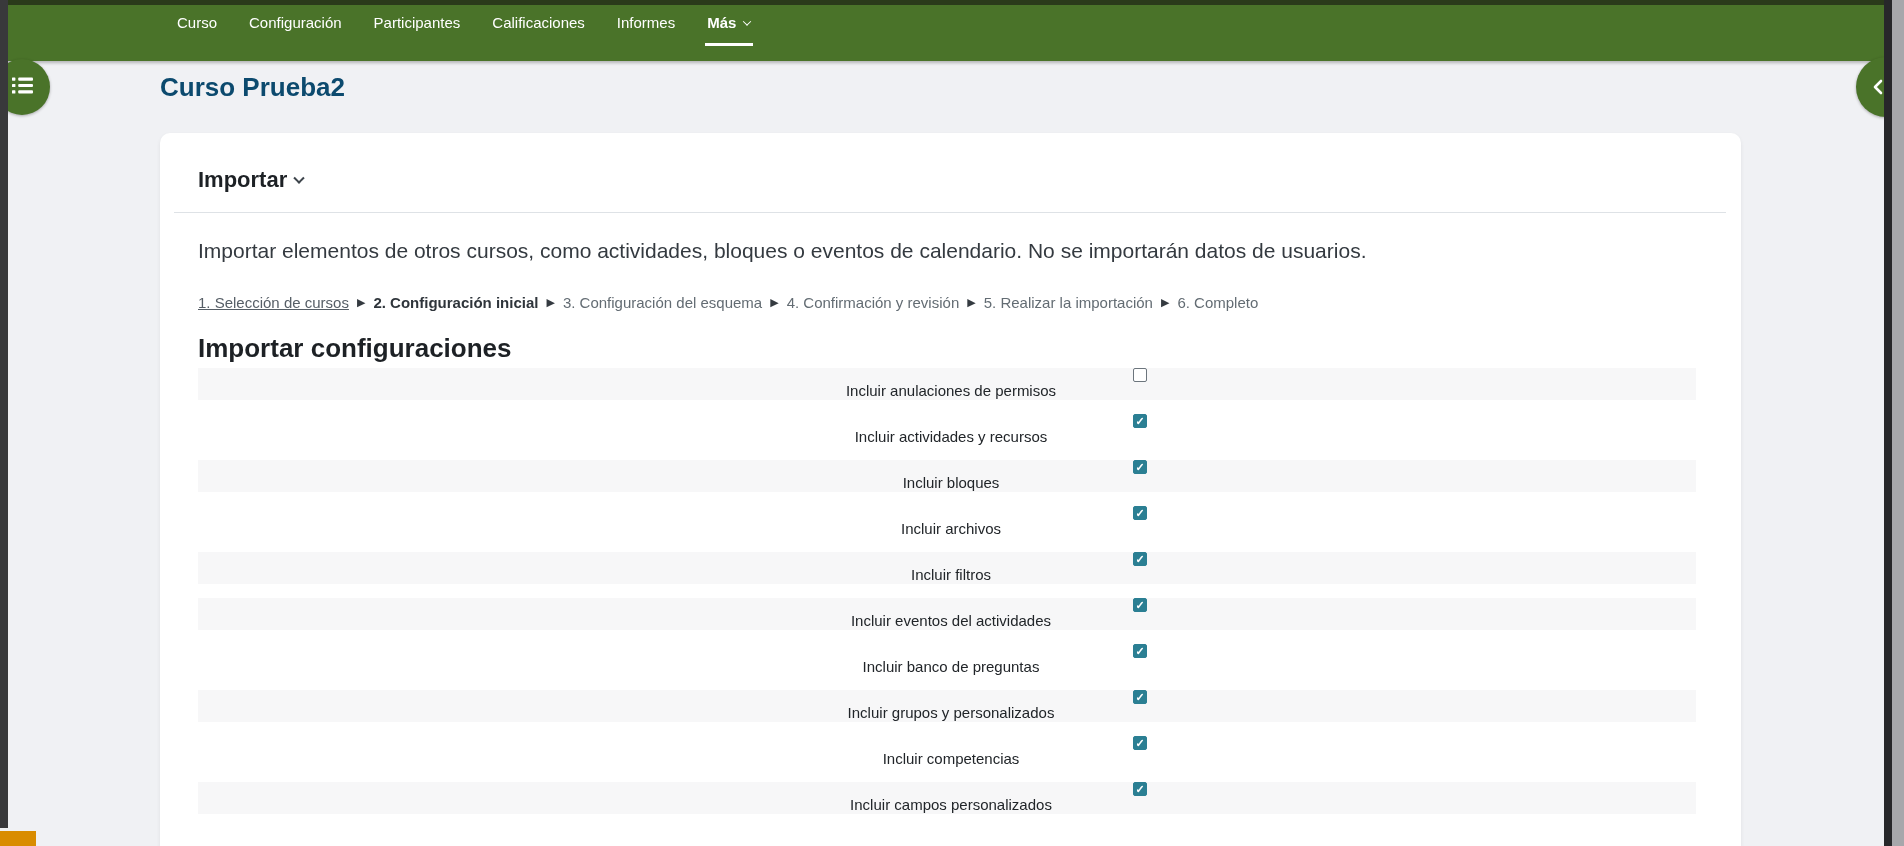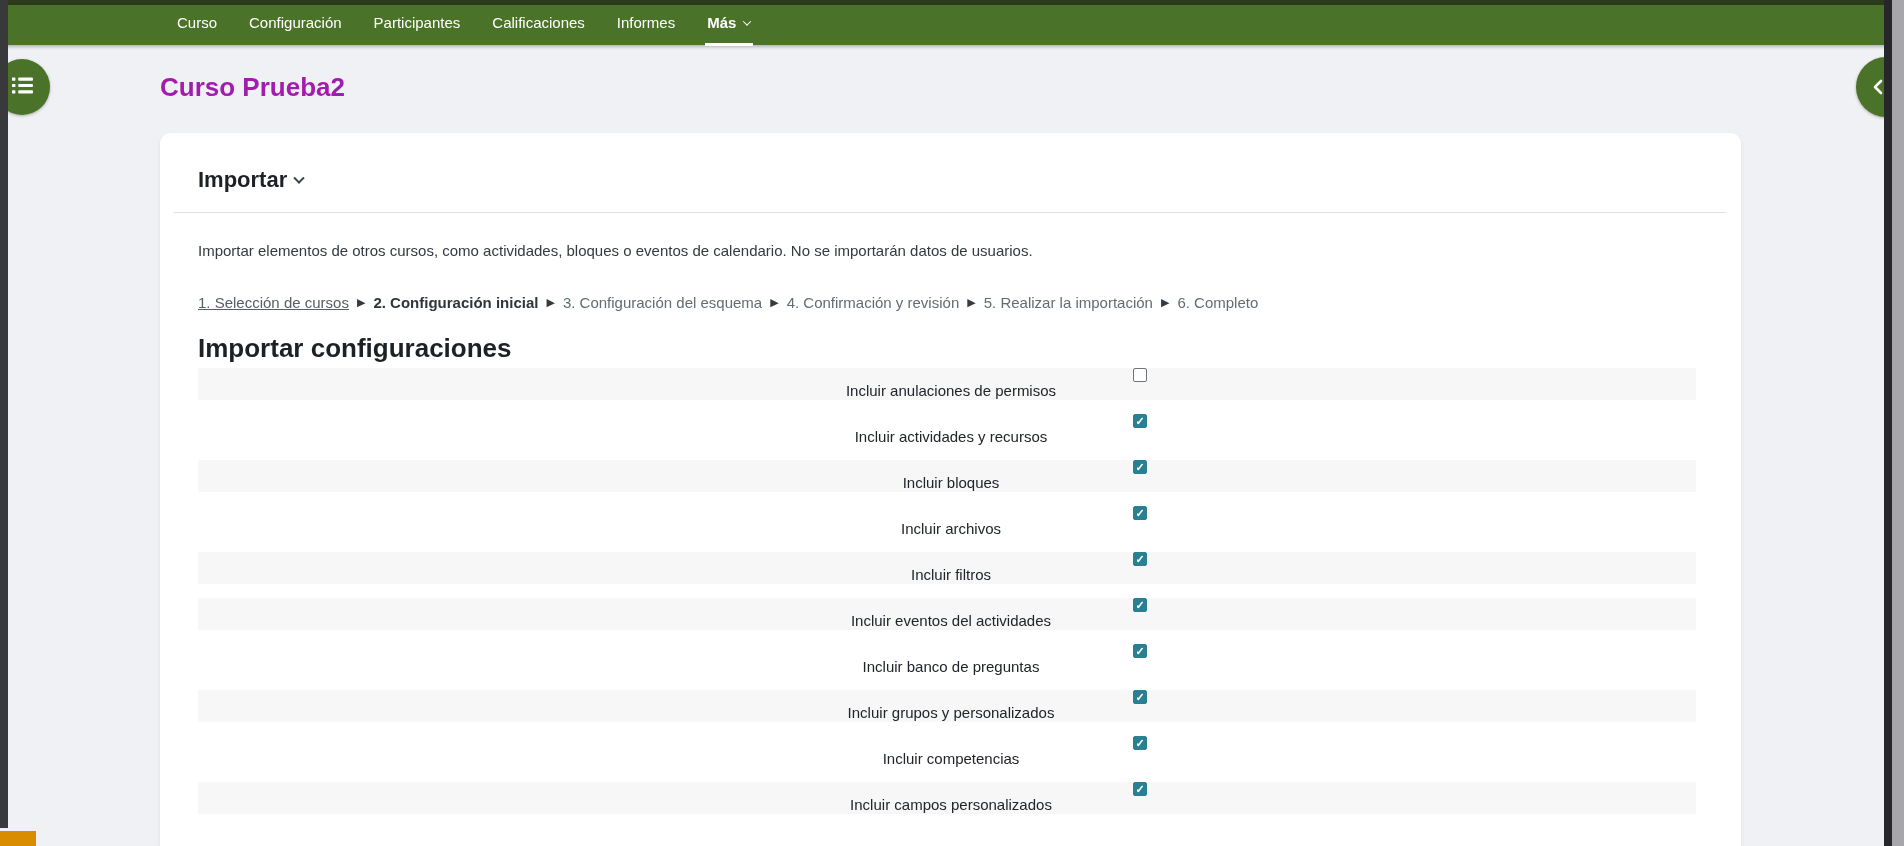--- a/index.html
+++ b/index.html
@@ -6,21 +6,21 @@
     --nav-green:#4a7329; --nav-top-strip:#2a3a1a; --page-bg:#f0f1f4;
     --checkbox-teal:#2b7f93; --orange-accent:#d98c00; --left-rail:#39393b;
     --right-rail-dark:#27272a; --right-rail-gray:#a7a7ab;
   }
   *{margin:0;padding:0;box-sizing:border-box;}
   html,body{width:1904px;height:846px;overflow:hidden;}
   body{font-family:"Liberation Sans",sans-serif;background:var(--page-bg);position:relative;}
 
   
   .top-strip{position:absolute;left:0;top:0;width:1904px;height:5px;background:var(--nav-top-strip);z-index:20;}
-  .navbar{position:absolute;left:0;top:5px;width:1904px;height:40px;background:var(--nav-green);
+  .navbar{position:absolute;left:0;top:5px;width:1904px;height:56px;background:var(--nav-green);
           box-shadow:0 2px 3px rgba(0,0,0,.25);z-index:19;}
   .nav-tabs{position:absolute;left:161px;top:0;height:41px;display:flex;align-items:stretch;}
   .nav-tab{position:relative;display:flex;align-items:center;padding:0 16px 6px 16px;color:#fff;
            font-size:15px;text-decoration:none;white-space:nowrap;}
   .nav-tab.active{font-weight:bold;}
   .chev{display:inline-block;width:6px;height:6px;border-right:1.6px solid #fff;border-bottom:1.6px solid #fff;
         transform:rotate(45deg) translate(-1px,-1px);margin-left:8px;}
   .tab-underline{position:absolute;left:14px;right:13px;bottom:0;height:3px;background:#fff;}
 
   
@@ -31,31 +31,31 @@
 
   
   .drawer-btn{position:absolute;left:-6px;top:59px;width:56px;height:56px;border-radius:50%;
               background:var(--nav-green);border:0;cursor:pointer;z-index:30;
               display:flex;align-items:center;justify-content:center;box-shadow:0 1px 3px rgba(0,0,0,.3);}
   .collapse-btn{position:absolute;left:1856px;top:57px;width:60px;height:60px;border-radius:50%;
               background:var(--nav-green);border:0;cursor:pointer;z-index:30;box-shadow:0 1px 3px rgba(0,0,0,.3);}
   .collapse-btn svg{position:absolute;left:14px;top:21px;}
 
   
-  .page-title{position:absolute;left:160px;top:72px;font-size:26px;font-weight:bold;color:#a21caf;z-index:10;}
+  .page-title{position:absolute;left:160px;top:72px;font-size:26px;font-weight:bold;color:#0c4a6e;z-index:10;}
 
   
   .card{position:absolute;left:160px;top:133px;width:1581px;height:713px;background:#fff;
         border-radius:10px 10px 0 0;box-shadow:0 2px 4px rgba(0,0,0,.07);overflow:hidden;z-index:10;}
   .card-heading{display:flex;align-items:center;gap:8px;margin:33px 45px 0 38px;cursor:pointer;}
   .card-heading h2{font-size:22px;font-weight:bold;color:#1d2125;line-height:28px;}
   .chev-dark{display:inline-block;width:8px;height:8px;border-right:2px solid #3e454c;border-bottom:2px solid #3e454c;
              transform:rotate(45deg) translate(-2px,-2px);margin-top:2px;}
   .divider{border:0;border-top:1px solid #dee2e6;margin:18px 15px 0 14px;}
-  .import-desc{margin:29px 45px 0 38px;font-size:15px;line-height:18px;color:#343a40;}
+  .import-desc{margin:29px 45px 0 38px;font-size:21px;line-height:18px;color:#343a40;}
 
   .steps{margin:34px 45px 0 38px;font-size:15px;line-height:17px;display:flex;flex-wrap:wrap;align-items:center;}
   .step{white-space:nowrap;}
   .step-done{color:#565e66;text-decoration:underline;}
   .step-current{color:#2f353b;font-weight:bold;}
   .step-upcoming{color:#636c73;}
   .step-sep{color:#343a40;font-size:11px;margin:0 8px;line-height:17px;}
 
   .section-heading{margin:24px 45px 0 38px;font-size:26px;font-weight:bold;color:#1d2125;line-height:26px;}
 

